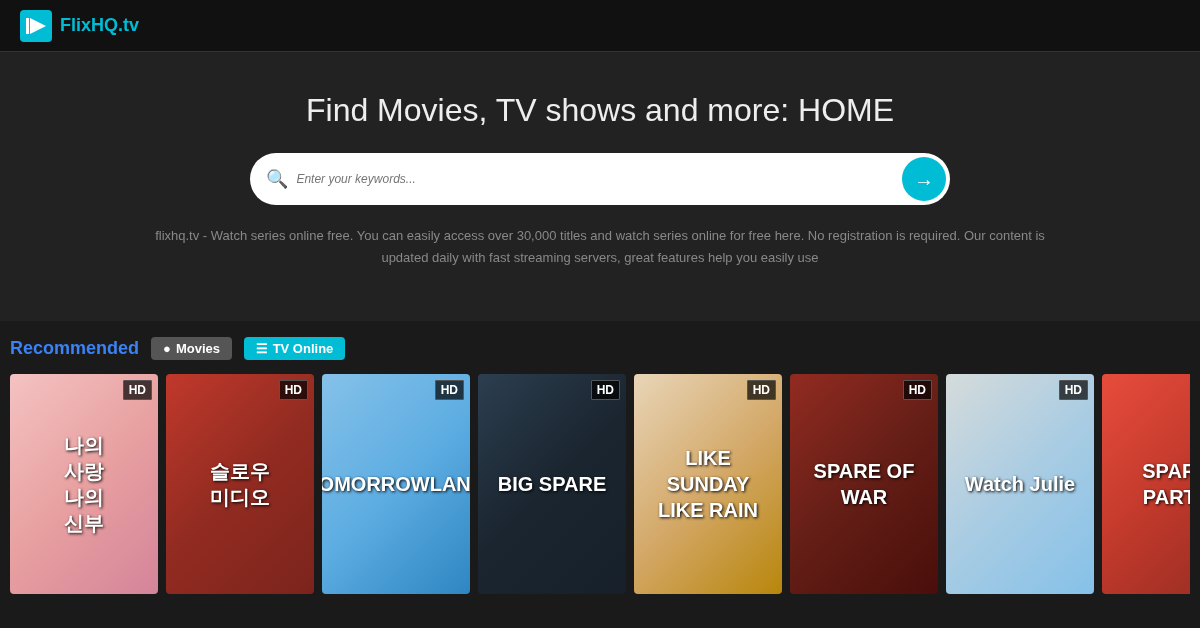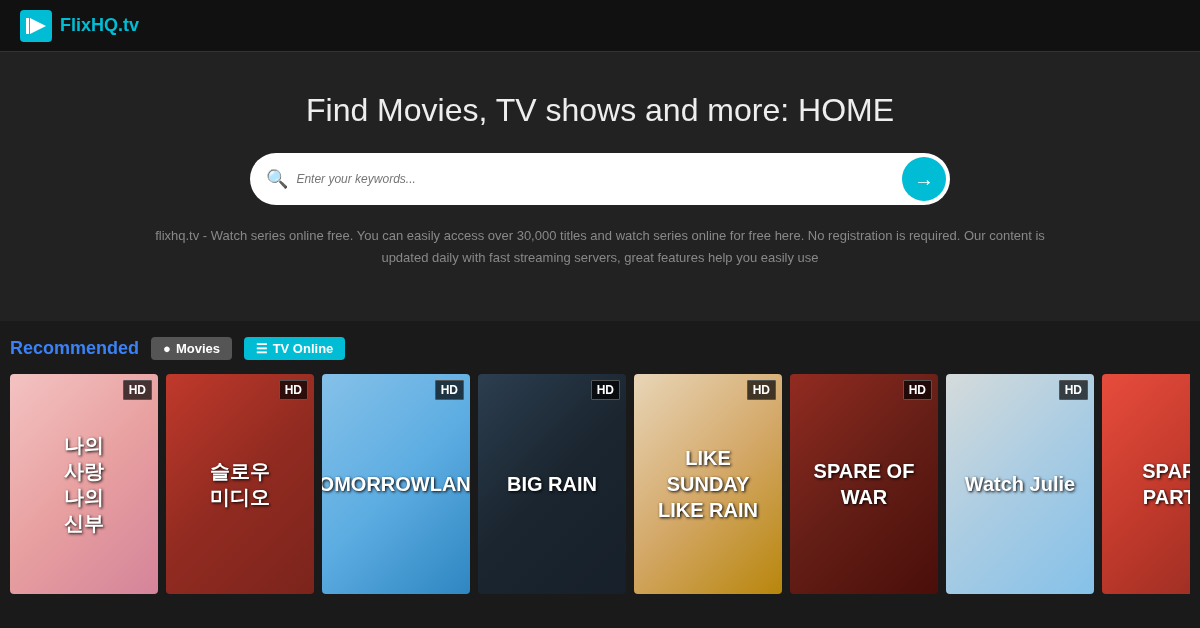--- a/index.html
+++ b/index.html
@@ -271,21 +271,21 @@
       <div class="poster-placeholder p3">
         <span class="poster-text">TOMORROWLAND</span>
       </div>
       <span class="hd-badge">HD</span>
     </div>
 
   </div>
       <div class="movie-card">
     <div class="movie-poster">
       <div class="poster-placeholder p4">
-        <span class="poster-text">BIG RAIN</span>
+        <span class="poster-text">BIG SPARE</span>
       </div>
       <span class="hd-badge">HD</span>
     </div>
 
   </div>
       <div class="movie-card">
     <div class="movie-poster">
       <div class="poster-placeholder p5">
         <span class="poster-text">LIKE SUNDAY LIKE RAIN</span>
       </div>

